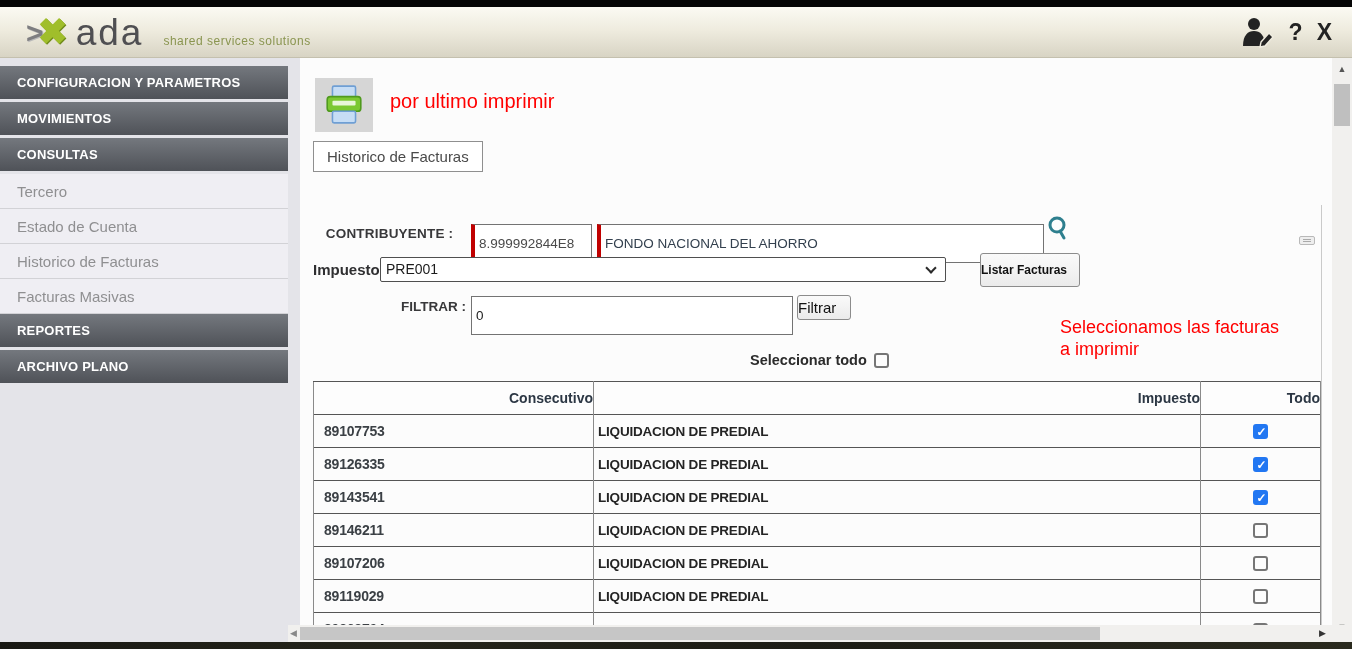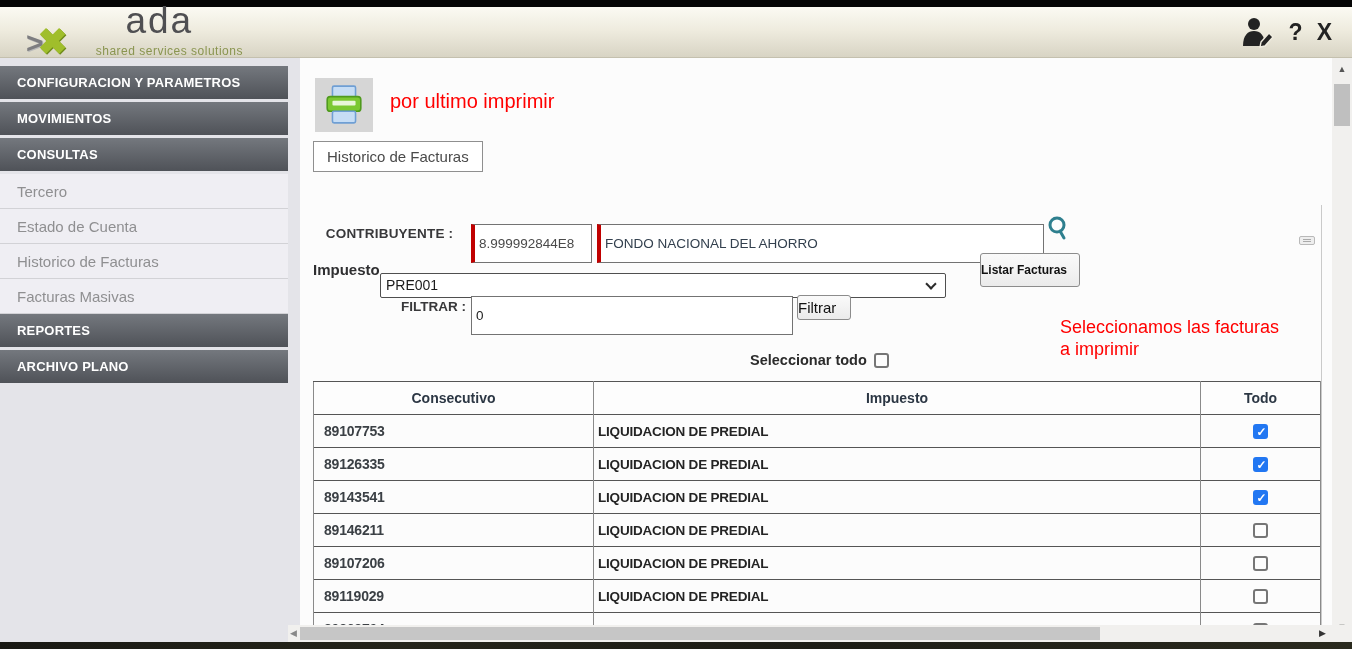--- a/index.html
+++ b/index.html
@@ -8,21 +8,21 @@
   
   .top-strip { position:absolute; left:0; top:0; width:1352px; height:7px; background:#050505; }
   .app-header { position:absolute; left:0; top:7px; width:1352px; height:51px;
     background:linear-gradient(#fbfaf3 0%, #efecdf 45%, #d8d4c4 100%);
     border-bottom:1px solid #c4c0ae; display:flex; align-items:center; justify-content:space-between; }
   .logo { display:flex; align-items:flex-end; margin-left:26px; }
   .logo-arrow { font-size:30px; font-weight:800; color:#7d7d80; line-height:30px; letter-spacing:-4px;
     text-shadow:1px 1px 0 #b9b9b9; }
   .logo-cross { font-size:36px; font-weight:800; color:#a0be2b; line-height:32px; margin-left:-2px;
     text-shadow:1px 1px 0 #6e8a1a; }
-  .logo-text-wrap { display:flex; flex-direction:column; margin-left:8px;text-align:center; }
+  .logo-text-wrap { display:flex; flex-direction:row; margin-left:8px;text-align:center; }
   .logo-name { font-size:37px; line-height:30px; color:#4f4f52; font-weight:500; letter-spacing:2px; }
   .logo-tagline { font-size:12px; color:#8a9550; letter-spacing:0.5px; margin-top:8px; align-self:flex-end;padding-left:20px; }
   .header-actions { display:flex; align-items:center; gap:14px; margin-right:20px; }
   .header-actions .glyph { font-size:23px; font-weight:bold; color:#232323; cursor:pointer; }
 
   
   .sidebar { position:absolute; left:0; top:58px; width:300px; height:584px; background:#e4e4e9; }
   .nav { position:absolute; left:0; top:8px; width:288px; }
   .nav-section { height:33px; line-height:33px; margin-bottom:3px; padding-left:17px;
     background:linear-gradient(#74787e, #4f5258); color:#fff; font-size:13px; font-weight:bold;
@@ -50,21 +50,21 @@
   .lbl-contrib { left:0; top:21px; width:153px; text-align:center; font-size:13.5px; letter-spacing:0.2px; }
   .inp { position:absolute; height:39px; border:1px solid #737373; border-left:4px solid #c00000;
     font-family:"Liberation Sans",sans-serif; font-size:13.5px; color:#33404e; padding:0 4px; background:#fff; }
   .inp-id { left:158px; top:19px; width:121px; color:#4a4a4a; }
   .inp-name { left:284px; top:19px; width:447px; }
   .search-icon { position:absolute; left:733px; top:11px; width:24px; height:26px; cursor:pointer; }
 
   .lbl-impuesto { left:0; top:56px; font-size:15px; color:#2f2f31; }
   .fake-select { position:absolute; left:67px; top:52px; width:566px; height:25px; background:#fff;
     border:1px solid #4f4f4f; border-radius:2px; font-size:14px; color:#1c1c1c; line-height:23px;
-    padding-left:5px; cursor:pointer;margin-top:16px; }
+    padding-left:5px; cursor:pointer; }
   .fake-select .chev { position:absolute; right:10px; top:6px; width:8px; height:8px;
     border-right:2px solid #2b2b2b; border-bottom:2px solid #2b2b2b; transform:rotate(45deg); }
   .btn { position:absolute; background:linear-gradient(#fafafa,#ebebeb); border:1px solid #8c8c8c;
     border-radius:3px; color:#111; text-align:left; cursor:pointer; }
   .btn-listar { left:667px; top:48px; width:100px; height:34px; font-size:12px; font-weight:bold; line-height:32px; }
   .lbl-filtrar { left:0; top:94px; width:153px; text-align:right; font-size:13.5px; }
   .inp-filtrar { left:158px; top:91px; width:322px; border-left:1px solid #737373; color:#222; }
   .btn-filtrar { left:484px; top:90px; width:54px; height:25px; font-size:15px; line-height:23px; }
 
   .select-note { position:absolute; left:747px; top:111px; font-size:18px; line-height:22px; color:#ff0000; }
@@ -75,21 +75,21 @@
   .cb { width:15px; height:15px; border:2px solid #767676; border-radius:3px; background:#fdfdfd;
     position:relative; cursor:pointer; flex:none; }
   .cb.checked { background:#2277f2; border-color:#2277f2; }
   .cb.checked::after { content:"\2713"; position:absolute; left:1.5px; top:-1px; color:#fff;
     font-size:12px; font-weight:bold; }
 
   
   .inv-table { position:absolute; left:0; top:176px; width:1007px; border-collapse:collapse; table-layout:fixed; }
   .inv-table col.c1 { width:280px; } .inv-table col.c2 { width:607px; } .inv-table col.c3 { width:120px; }
   .inv-table th, .inv-table td { border-top:1px solid #555; height:33px; }
-  .inv-table th { font-size:14px; font-weight:bold; color:#2c3744; text-align:center; background:#fdfdfd;
+  .inv-table th { font-size:14px; font-weight:bold; color:#2c3744; text-align:right; background:#fdfdfd;
     border-left:1px solid #8a8a8a; border-right:1px solid #8a8a8a; }
   .inv-table td { border-left:1px solid #8a8a8a; border-right:1px solid #8a8a8a; background:#fcfcfc; }
   .inv-table td.num { font-size:14px; font-weight:bold; color:#3b4045; padding-left:10px; letter-spacing:-0.2px; }
   .inv-table td.imp { font-size:13.5px; font-weight:bold; color:#242424; padding-left:4px; letter-spacing:-0.2px; }
   .inv-table td.chk { text-align:center; }
   .inv-table td.chk .cb { display:inline-block; vertical-align:middle; }
 
   
   .vscroll { position:absolute; left:1332px; top:58px; width:20px; height:584px; background:#f1f0ee; }
   .vscroll .arrow-up { position:absolute; top:6px; left:0; width:20px; text-align:center; font-size:9px; color:#555; cursor:pointer; }

